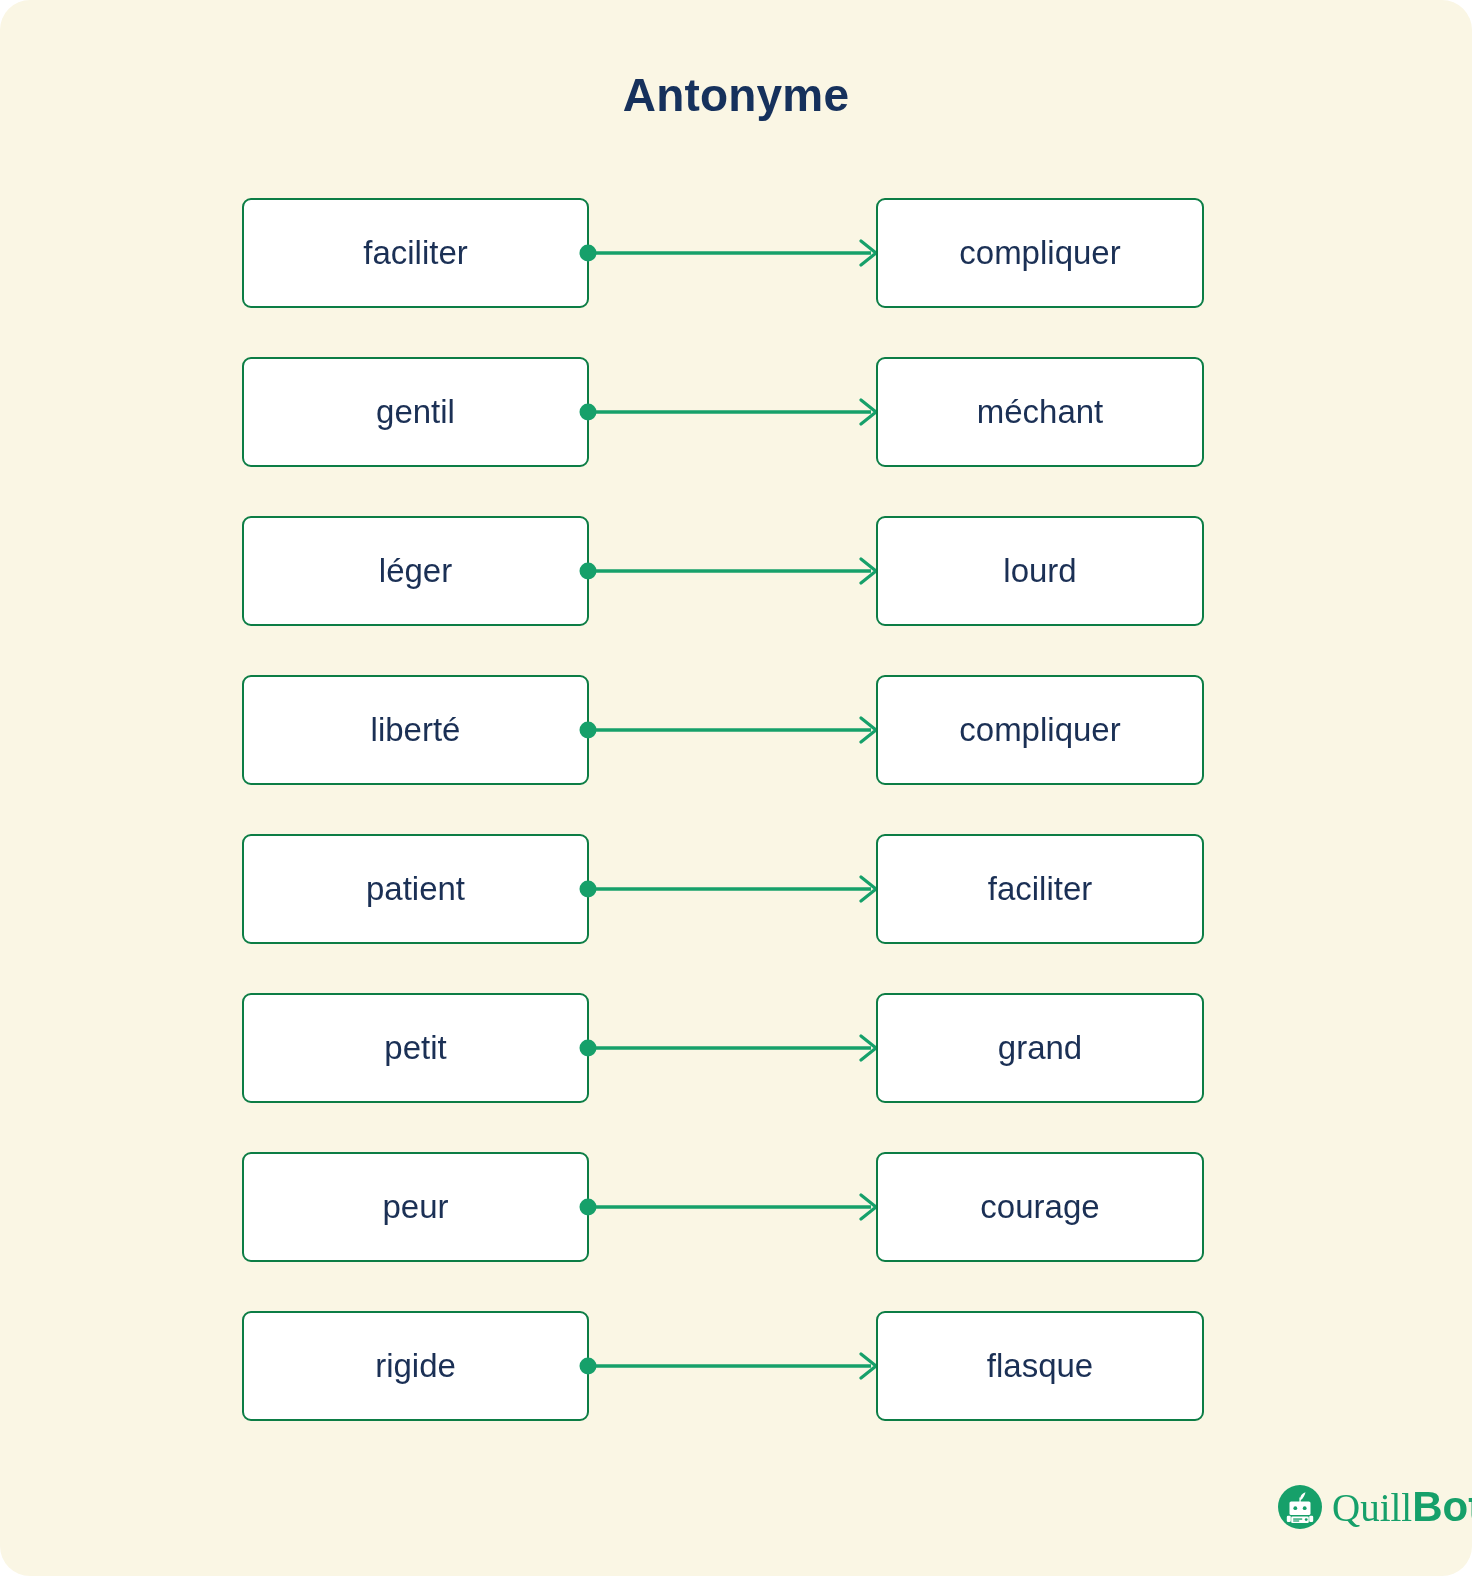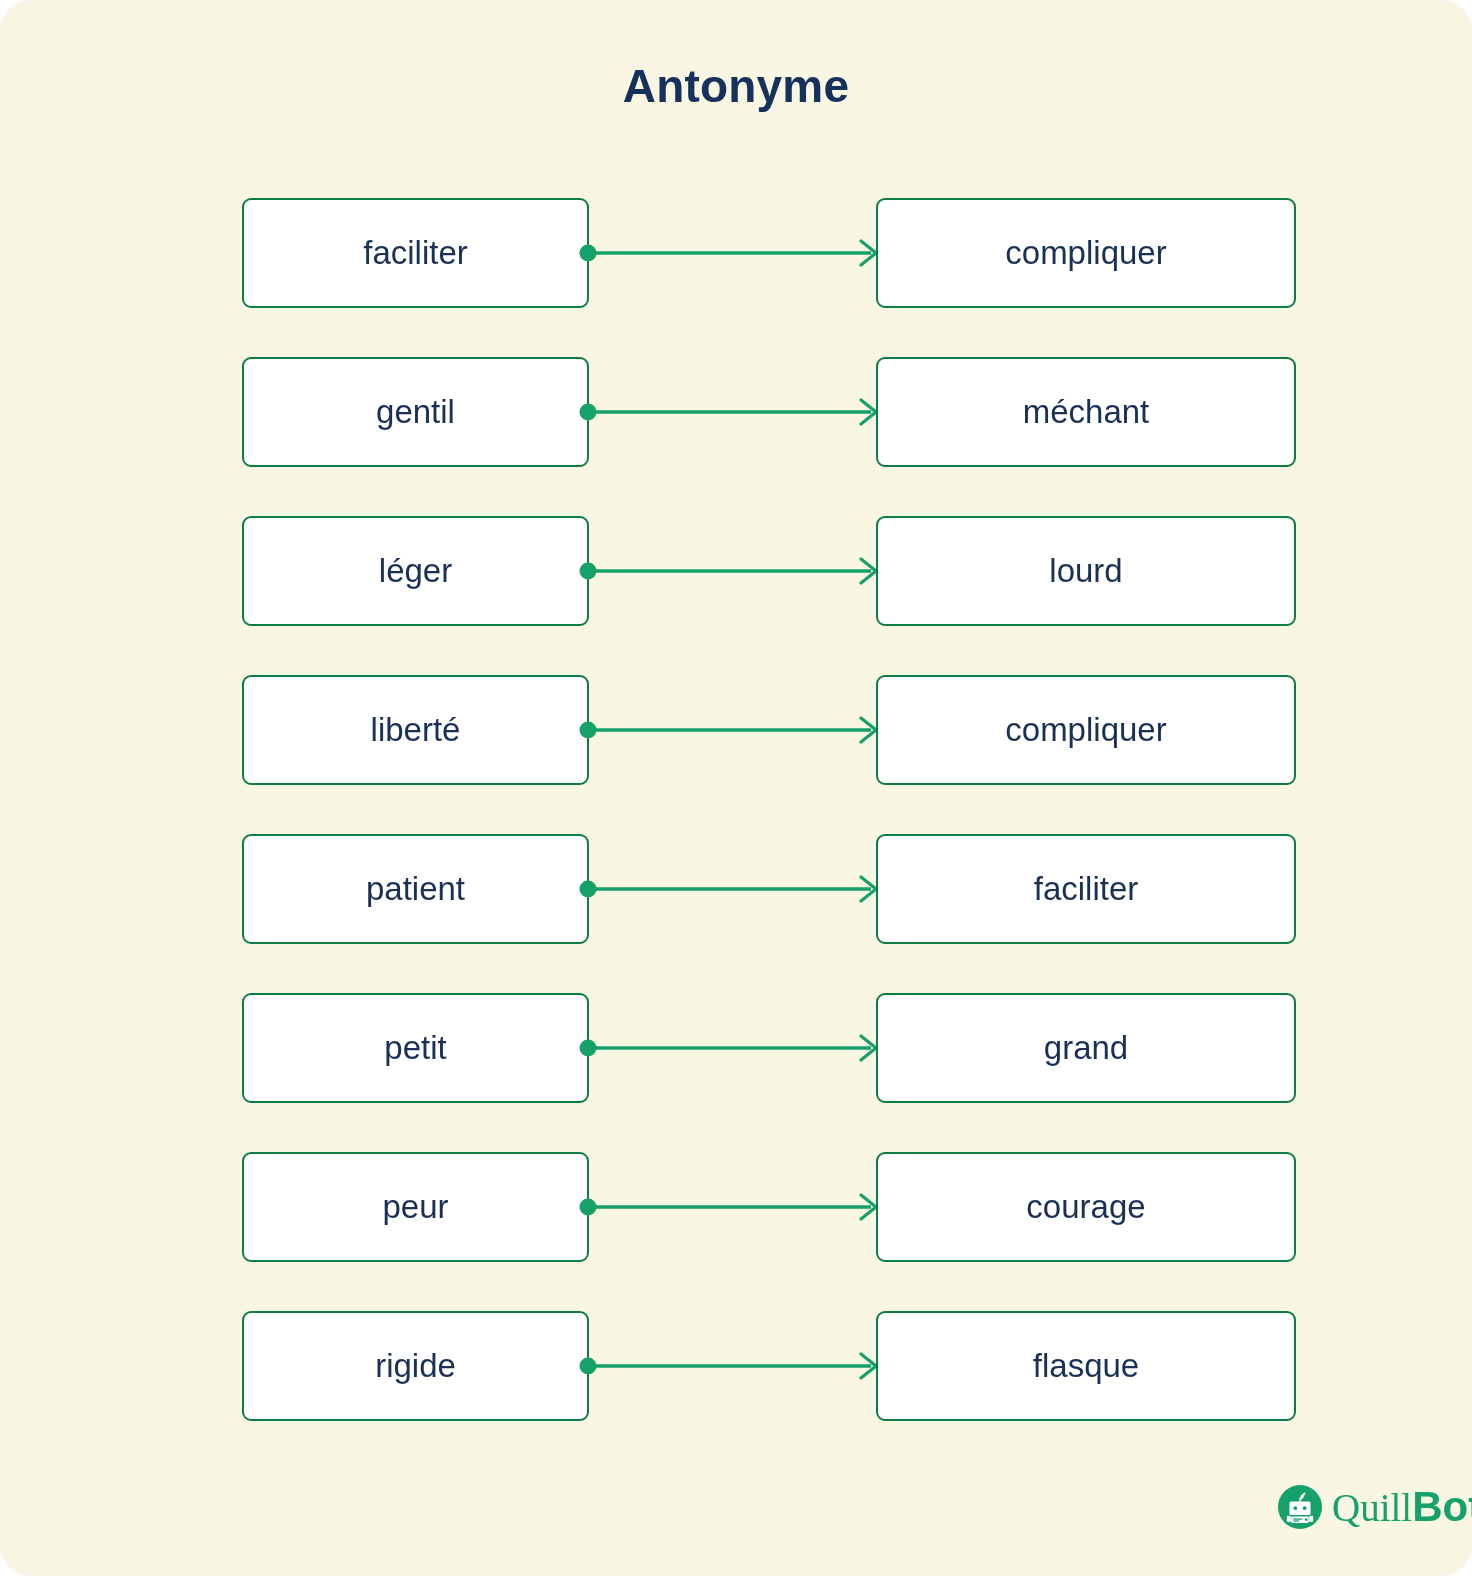--- a/index.html
+++ b/index.html
@@ -18,21 +18,21 @@
     position: relative;
     width: 1472px;
     height: 1576px;
     background: #faf6e4;
     border-radius: 30px;
     box-sizing: border-box;
     overflow: hidden;
   }
   #page-title {
     position: absolute;
-    top: 59px;
+    top: 68px;
     left: 0;
     width: 1472px;
     text-align: center;
     font-size: 46px;
     font-weight: bold;
     color: #16315c;
     letter-spacing: 0.2px;
   }
   #rows {
     position: absolute;
@@ -59,21 +59,21 @@
     font-size: 33px;
     color: #1b3055;
     font-weight: normal;
   }
   .word-box.left {
     left: 242px;
     width: 347px;
   }
   .word-box.right {
     left: 876px;
-    width: 420px;
+    width: 328px;
   }
   .connector {
     position: absolute;
     left: 575px;
     top: 41px;
     width: 316px;
     height: 28px;
     pointer-events: none;
   }
   #footer-logo {

